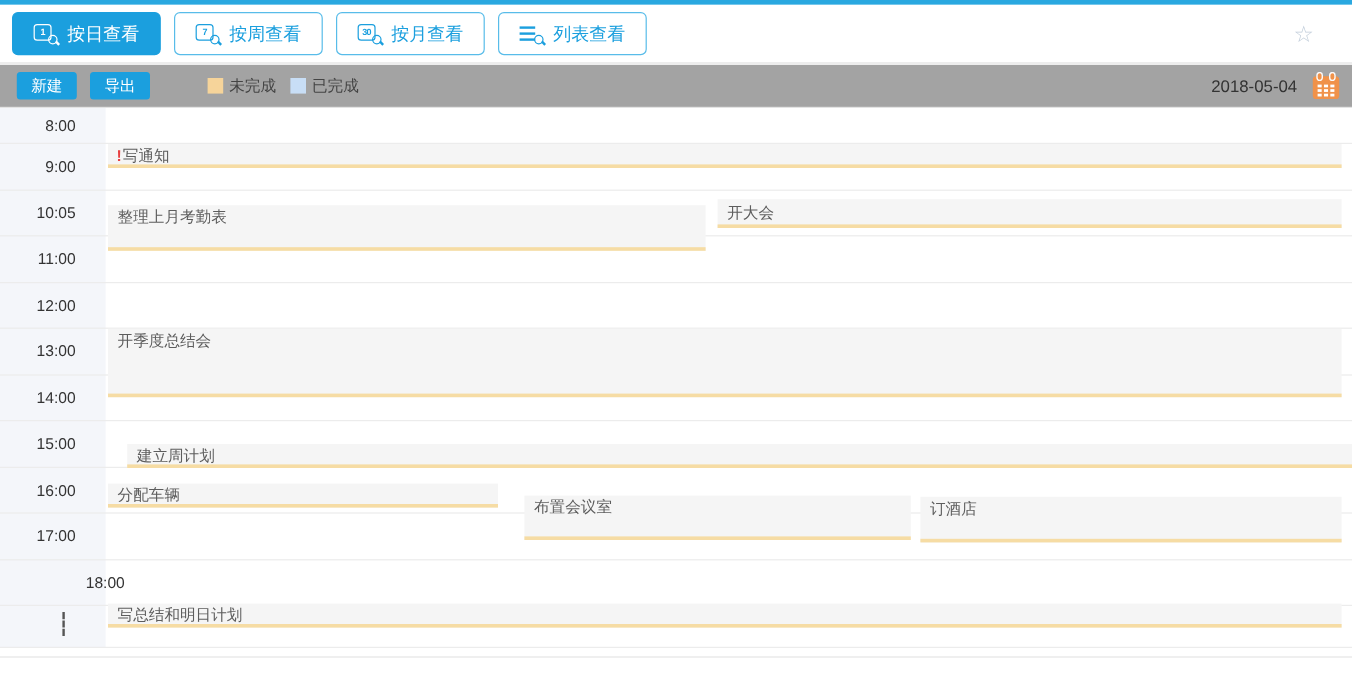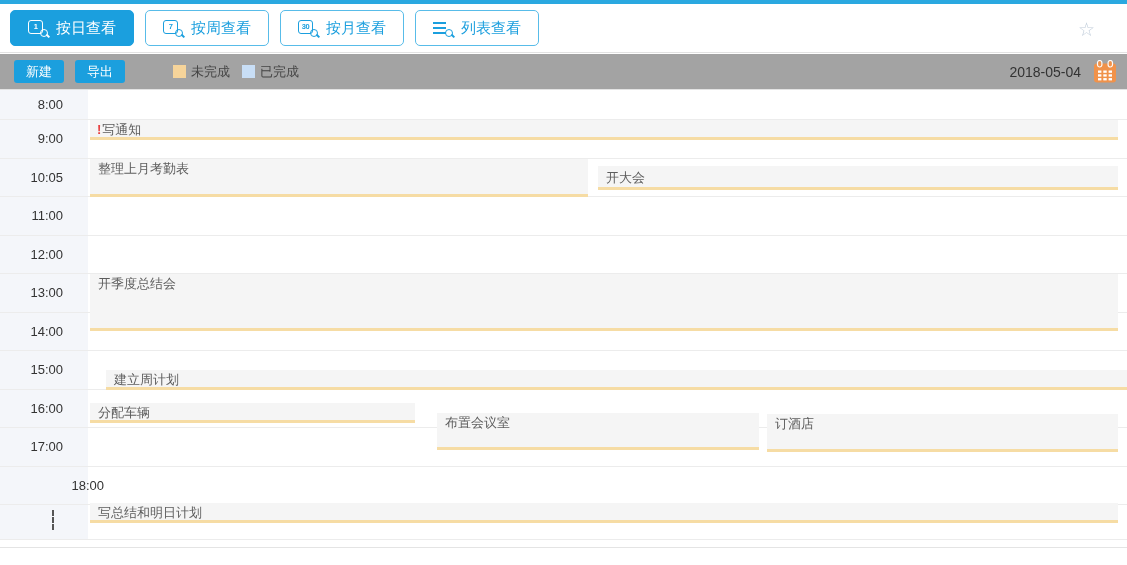--- a/index.html
+++ b/index.html
@@ -173,21 +173,21 @@
         <span class="hour-label">18:00</span>
       </div>
       <div class="hour-row" style="top: 415px; height: 35px;">
         <span class="hour-label"></span>
       </div>
     <div class="event" style="top: 30px; left: 90px; width: 1028px; height: 20px;">
         <div class="event-line">
           <span class="urgent-mark">!</span><span>写通知</span>
         </div>
       </div>
-      <div class="event" style="top: 69px; left: 90px; width: 498px; height: 38px;">
+      <div class="event" style="top: 81px; left: 90px; width: 498px; height: 38px;">
         <div class="event-line">
           <span class="urgent-mark"></span><span>整理上月考勤表</span>
         </div>
       </div>
       <div class="event valign-bottom" style="top: 76px; left: 598px; width: 520px; height: 24px;">
         <div class="event-line">
           <span class="urgent-mark"></span><span>开大会</span>
         </div>
       </div>
       <div class="event" style="top: 184px; left: 90px; width: 1028px; height: 57px;">

